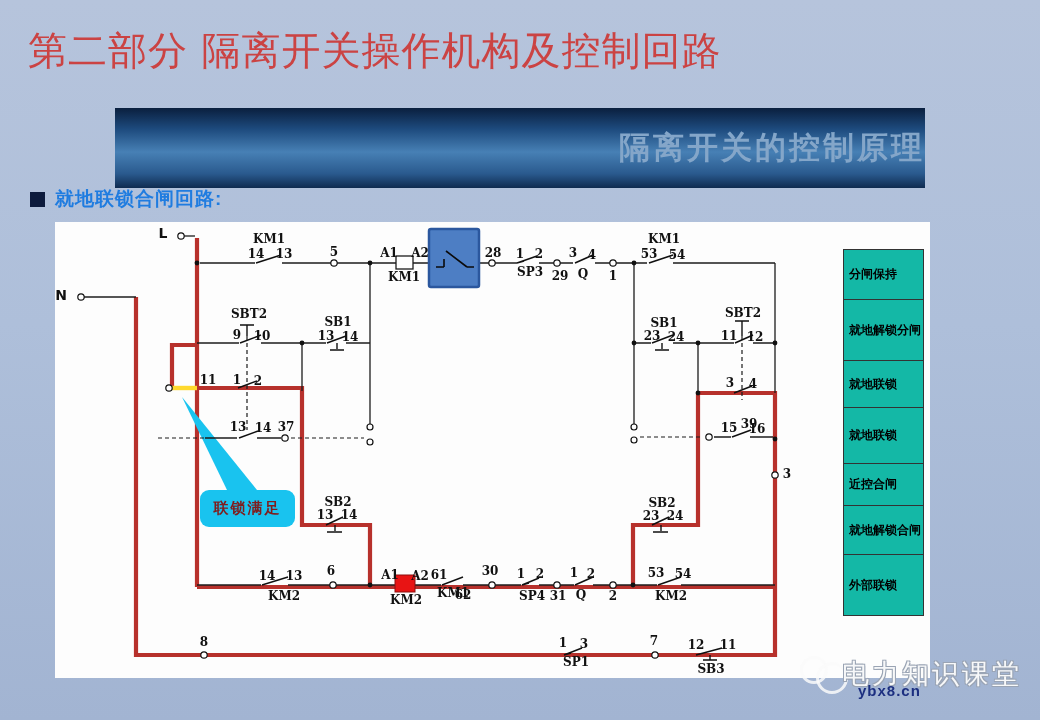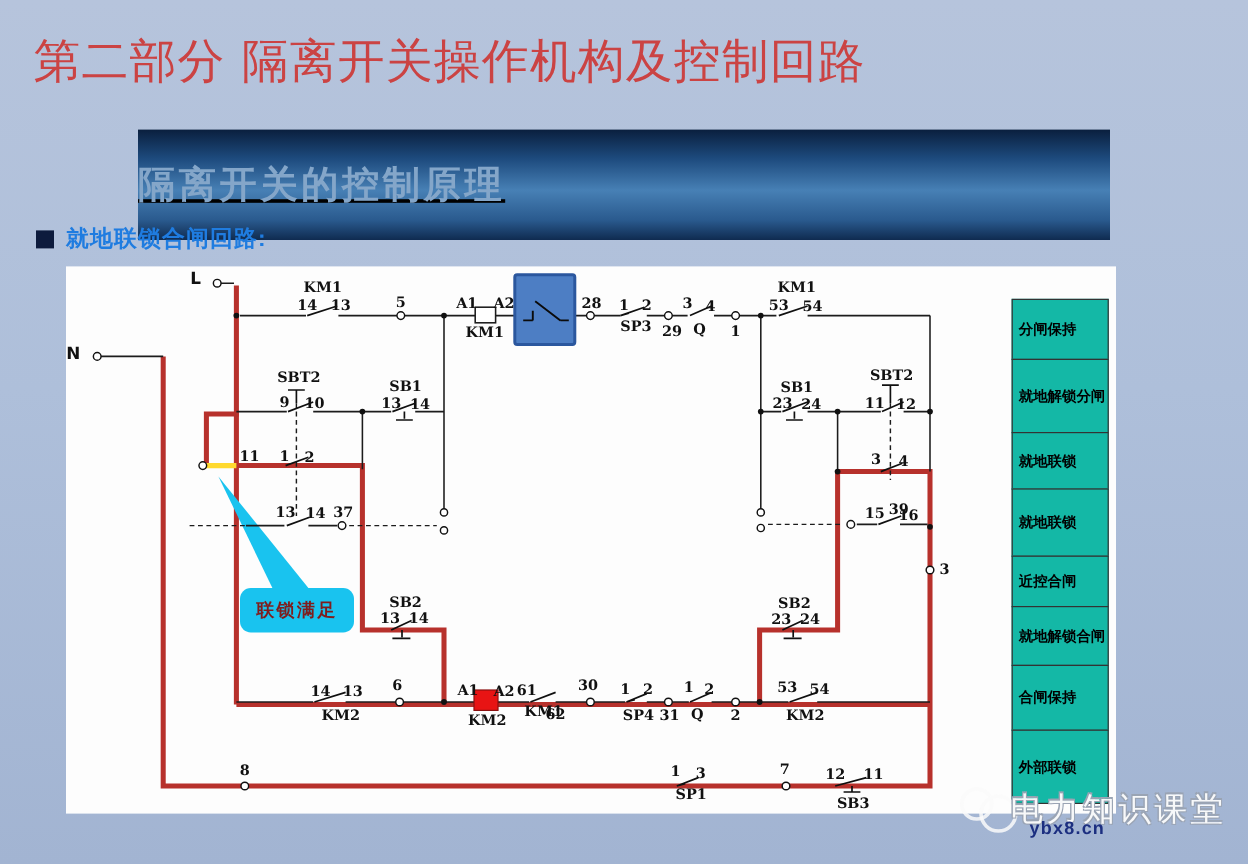--- a/index.html
+++ b/index.html
@@ -7,23 +7,23 @@
     width:1040px;height:720px;position:relative;overflow:hidden;
     background:linear-gradient(180deg,#b6c4dc 0%,#aebfda 45%,#a2b4d2 100%);
     font-family:"Liberation Sans",sans-serif;
   }
   .slide-title{
     position:absolute;left:28px;top:24px;width:990px;
     font-family:"DejaVu Serif","Liberation Serif",serif;
     font-size:39px;font-weight:400;color:#cb4343;letter-spacing:1px;white-space:nowrap;
   }
   .banner{
-    position:absolute;left:115px;top:108px;width:810px;height:92px;
+    position:absolute;left:115px;top:108px;width:810px;height:80px;
     background:linear-gradient(180deg,#0a1f3e 0%,#1d4a7d 26%,#4780b5 55%,#2a5a8e 82%,#0f2b50 100%);
-    display:flex;align-items:center;justify-content:flex-start;text-decoration:underline;
+    display:flex;align-items:center;justify-content:flex-end;
   }
   .banner-title{
     font-size:31px;font-weight:bold;color:#84a6c9;letter-spacing:3px;
   }
   .bullet-line{position:absolute;left:30px;top:186px;display:flex;align-items:center;}
   .bullet-sq{width:15px;height:15px;background:#0d1b3d;margin-right:10px;}
   .bullet-text{font-size:19px;font-weight:bold;color:#1f7ce0;letter-spacing:1px;}
   .panel{
     position:absolute;left:55px;top:222px;width:875px;height:456px;background:#fdfdfd;
   }
@@ -266,21 +266,20 @@
 
   <div class="callout">联锁满足</div>
 
   <div class="side-table">
       <div class="trow" style="height: 51px;">分闸保持</div>
       <div class="trow" style="height: 62px;">就地解锁分闸</div>
       <div class="trow" style="height: 48px;">就地联锁</div>
       <div class="trow" style="height: 57px;">就地联锁</div>
       <div class="trow" style="height: 43px;">近控合闸</div>
       <div class="trow" style="height: 50px;">就地解锁合闸</div>
-      <div class="trow" style="height: 55px;">合闸保持</div>
       <div class="trow" style="height: 62px;">外部联锁</div>
     </div>
 </div>
 
 <div class="wm-circle" style="left:800px;top:656px;width:22px;height:22px;"></div>
 <div class="wm-circle" style="left:816px;top:662px;width:26px;height:26px;"></div>
 <div class="wm-brand">电力知识课堂</div>
 <div class="wm-domain">ybx8.cn</div>
 
 </body></html>

